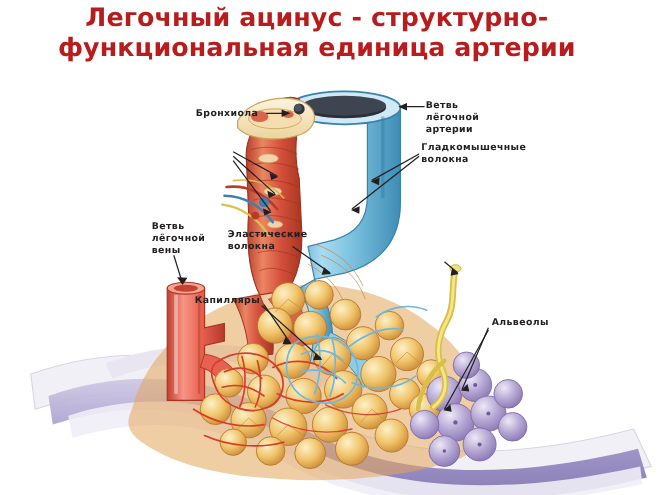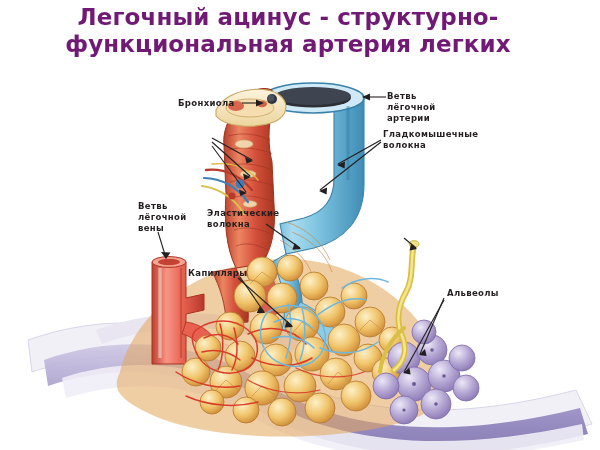--- a/index.html
+++ b/index.html
@@ -4,21 +4,21 @@
 <style>
   html,body{margin:0;padding:0;background:#ffffff;}
   body{width:600px;height:450px;overflow:hidden;
        font-family:"DejaVu Sans","Liberation Sans",sans-serif;}
 
   #slide{position:relative;width:600px;height:450px;background:#ffffff;}
 
   
   #title{
     position:absolute;left:0;top:4px;width:576px;
-    text-align:center;color:#701a75;
+    text-align:center;color:#b91c1c;
     font-family:"DejaVu Sans","Liberation Sans",sans-serif;
     font-size:23px;font-weight:600;line-height:1.18;
     letter-spacing:.1px;
   }
   #title .ln{display:block;white-space:nowrap;}
 
   
   #figure{position:absolute;left:0;top:72px;width:492px;height:378px;}
   #figsvg{position:absolute;left:0;top:0;width:600px;height:378px;}
 
@@ -30,21 +30,21 @@
     letter-spacing:.35px;white-space:pre-line;
   }
 </style>
 </head>
 <body>
 
 <div id="slide">
 
   <div id="title">
     <span class="ln">Легочный ацинус - структурно-</span>
-    <span class="ln">функциональная артерия легких</span>
+    <span class="ln">функциональная единица артерии</span>
   </div>
 
   <div id="figure">
 
     <svg id="figsvg" viewBox="0 0 600 378" xmlns="http://www.w3.org/2000/svg">
       <defs>
         <linearGradient id="gArt" x1="0" y1="0" x2="1" y2="0">
           <stop offset="0" stop-color="#4a9bc4"></stop>
           <stop offset="0.30" stop-color="#a8dcf0"></stop>
           <stop offset="0.55" stop-color="#7ec4e0"></stop>
@@ -315,18 +315,18 @@
 волокна</div>
 
     <div class="lbl" style="left:138px;top:129px;">Ветвь
 лёгочной
 вены</div>
 
     <div class="lbl" style="left:207px;top:136px;">Эластические
 волокна</div>
 
 
-    <div class="lbl" style="left:188px;top:196px;">Капилляры</div>
+    <div class="lbl" style="left:177px;top:196px;">Капилляры</div>
 
     <div class="lbl" style="left:447px;top:216px;">Альвеолы</div>
 
   </div>
 </div>
 
 </body></html>

